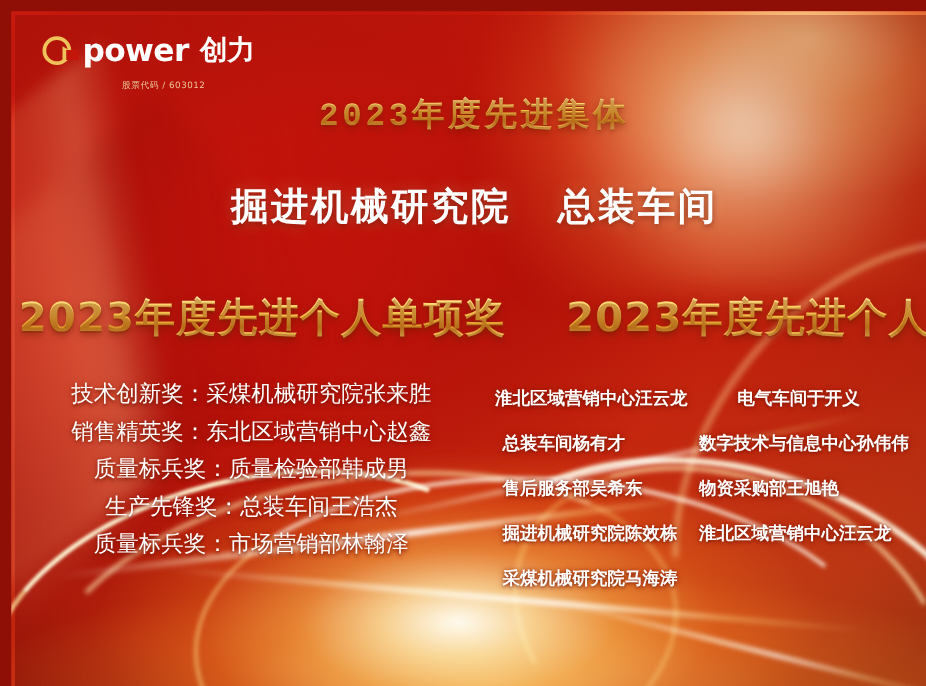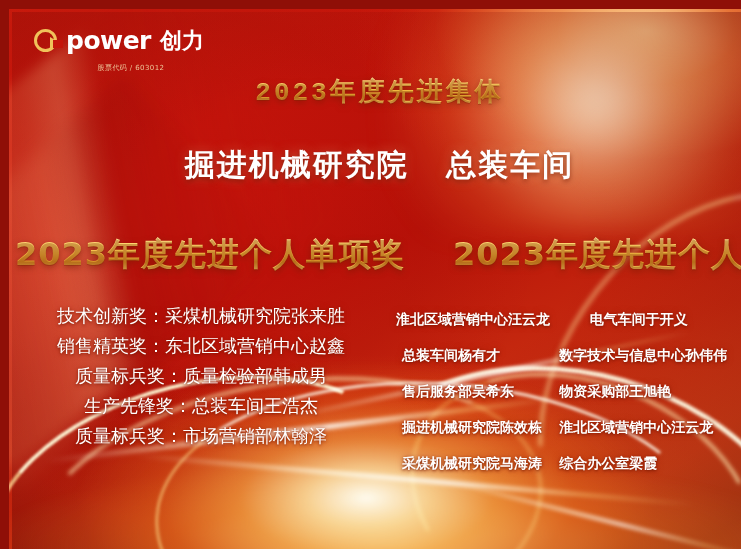--- a/index.html
+++ b/index.html
@@ -279,18 +279,17 @@
       <div class="person-row">
         <span class="person c1">售后服务部吴希东</span>
         <span class="person c2">物资采购部王旭艳</span>
       </div>
       <div class="person-row">
         <span class="person c1">掘进机械研究院陈效栋</span>
         <span class="person c2">淮北区域营销中心汪云龙</span>
       </div>
       <div class="person-row">
         <span class="person c1">采煤机械研究院马海涛</span>
-        <span class="person c2">综合办公室梁霞</span>
       </div>
     </div>
 
   </div>
 </div>
 
 </body></html>

